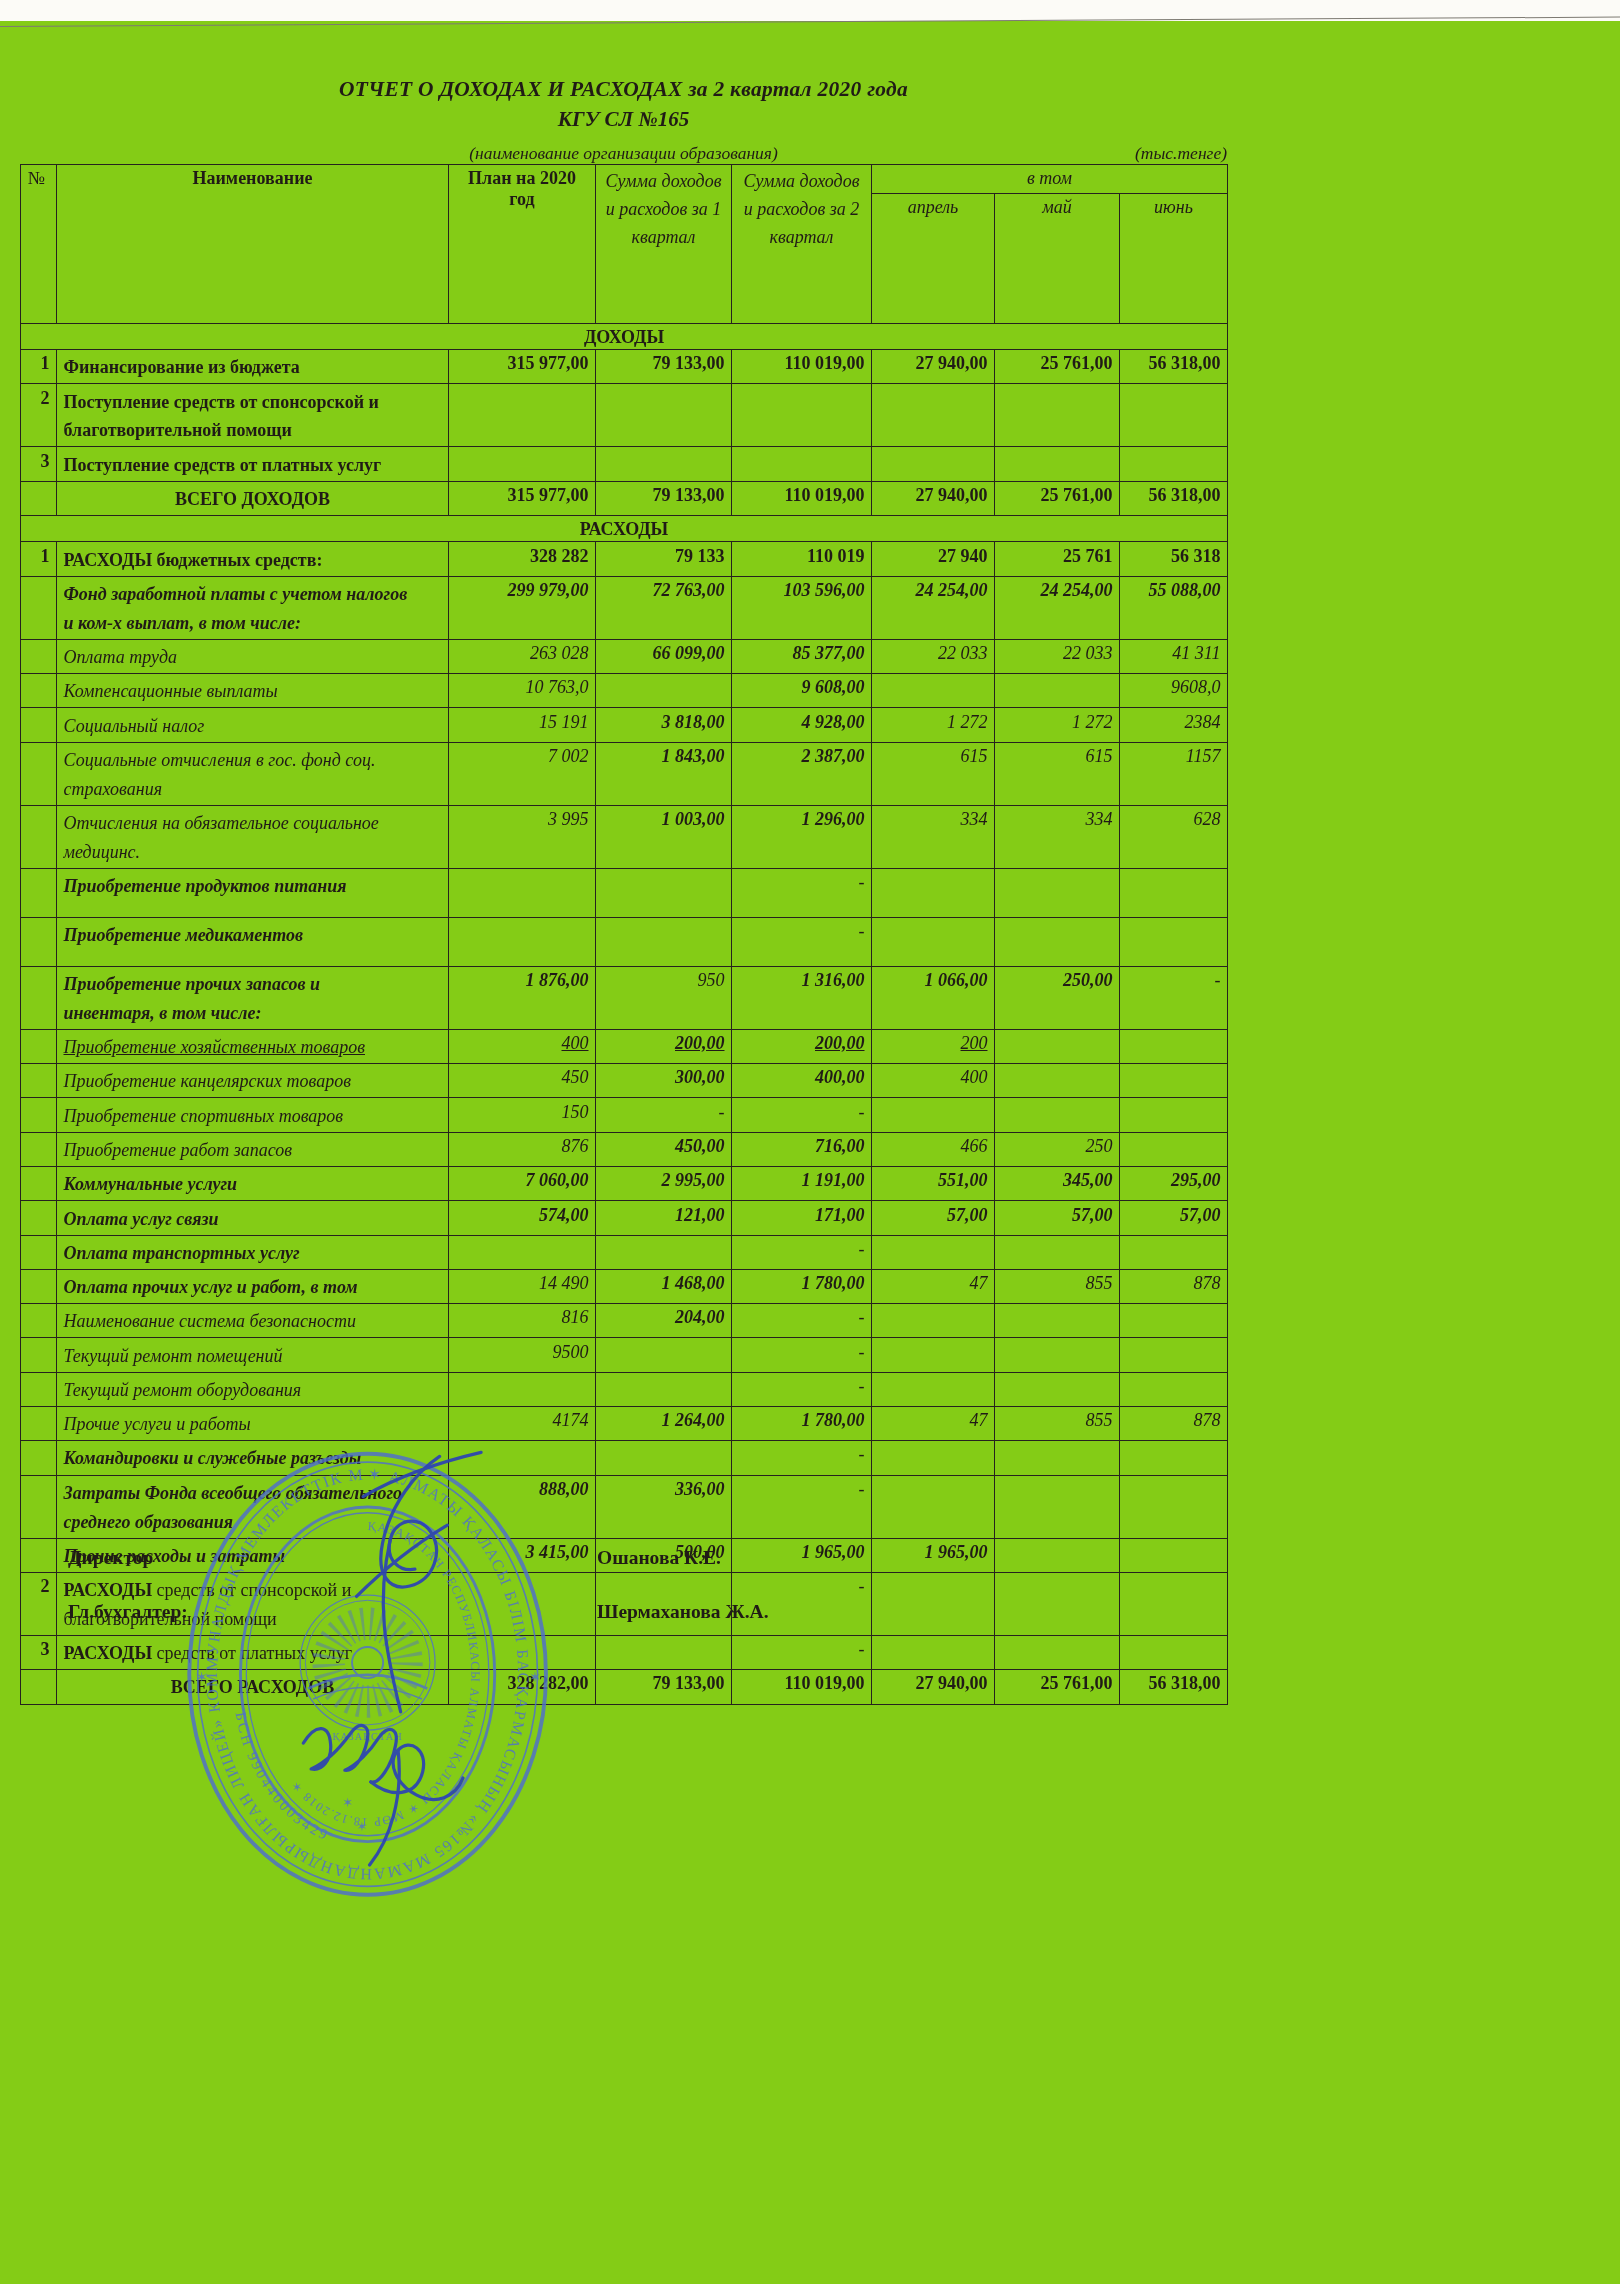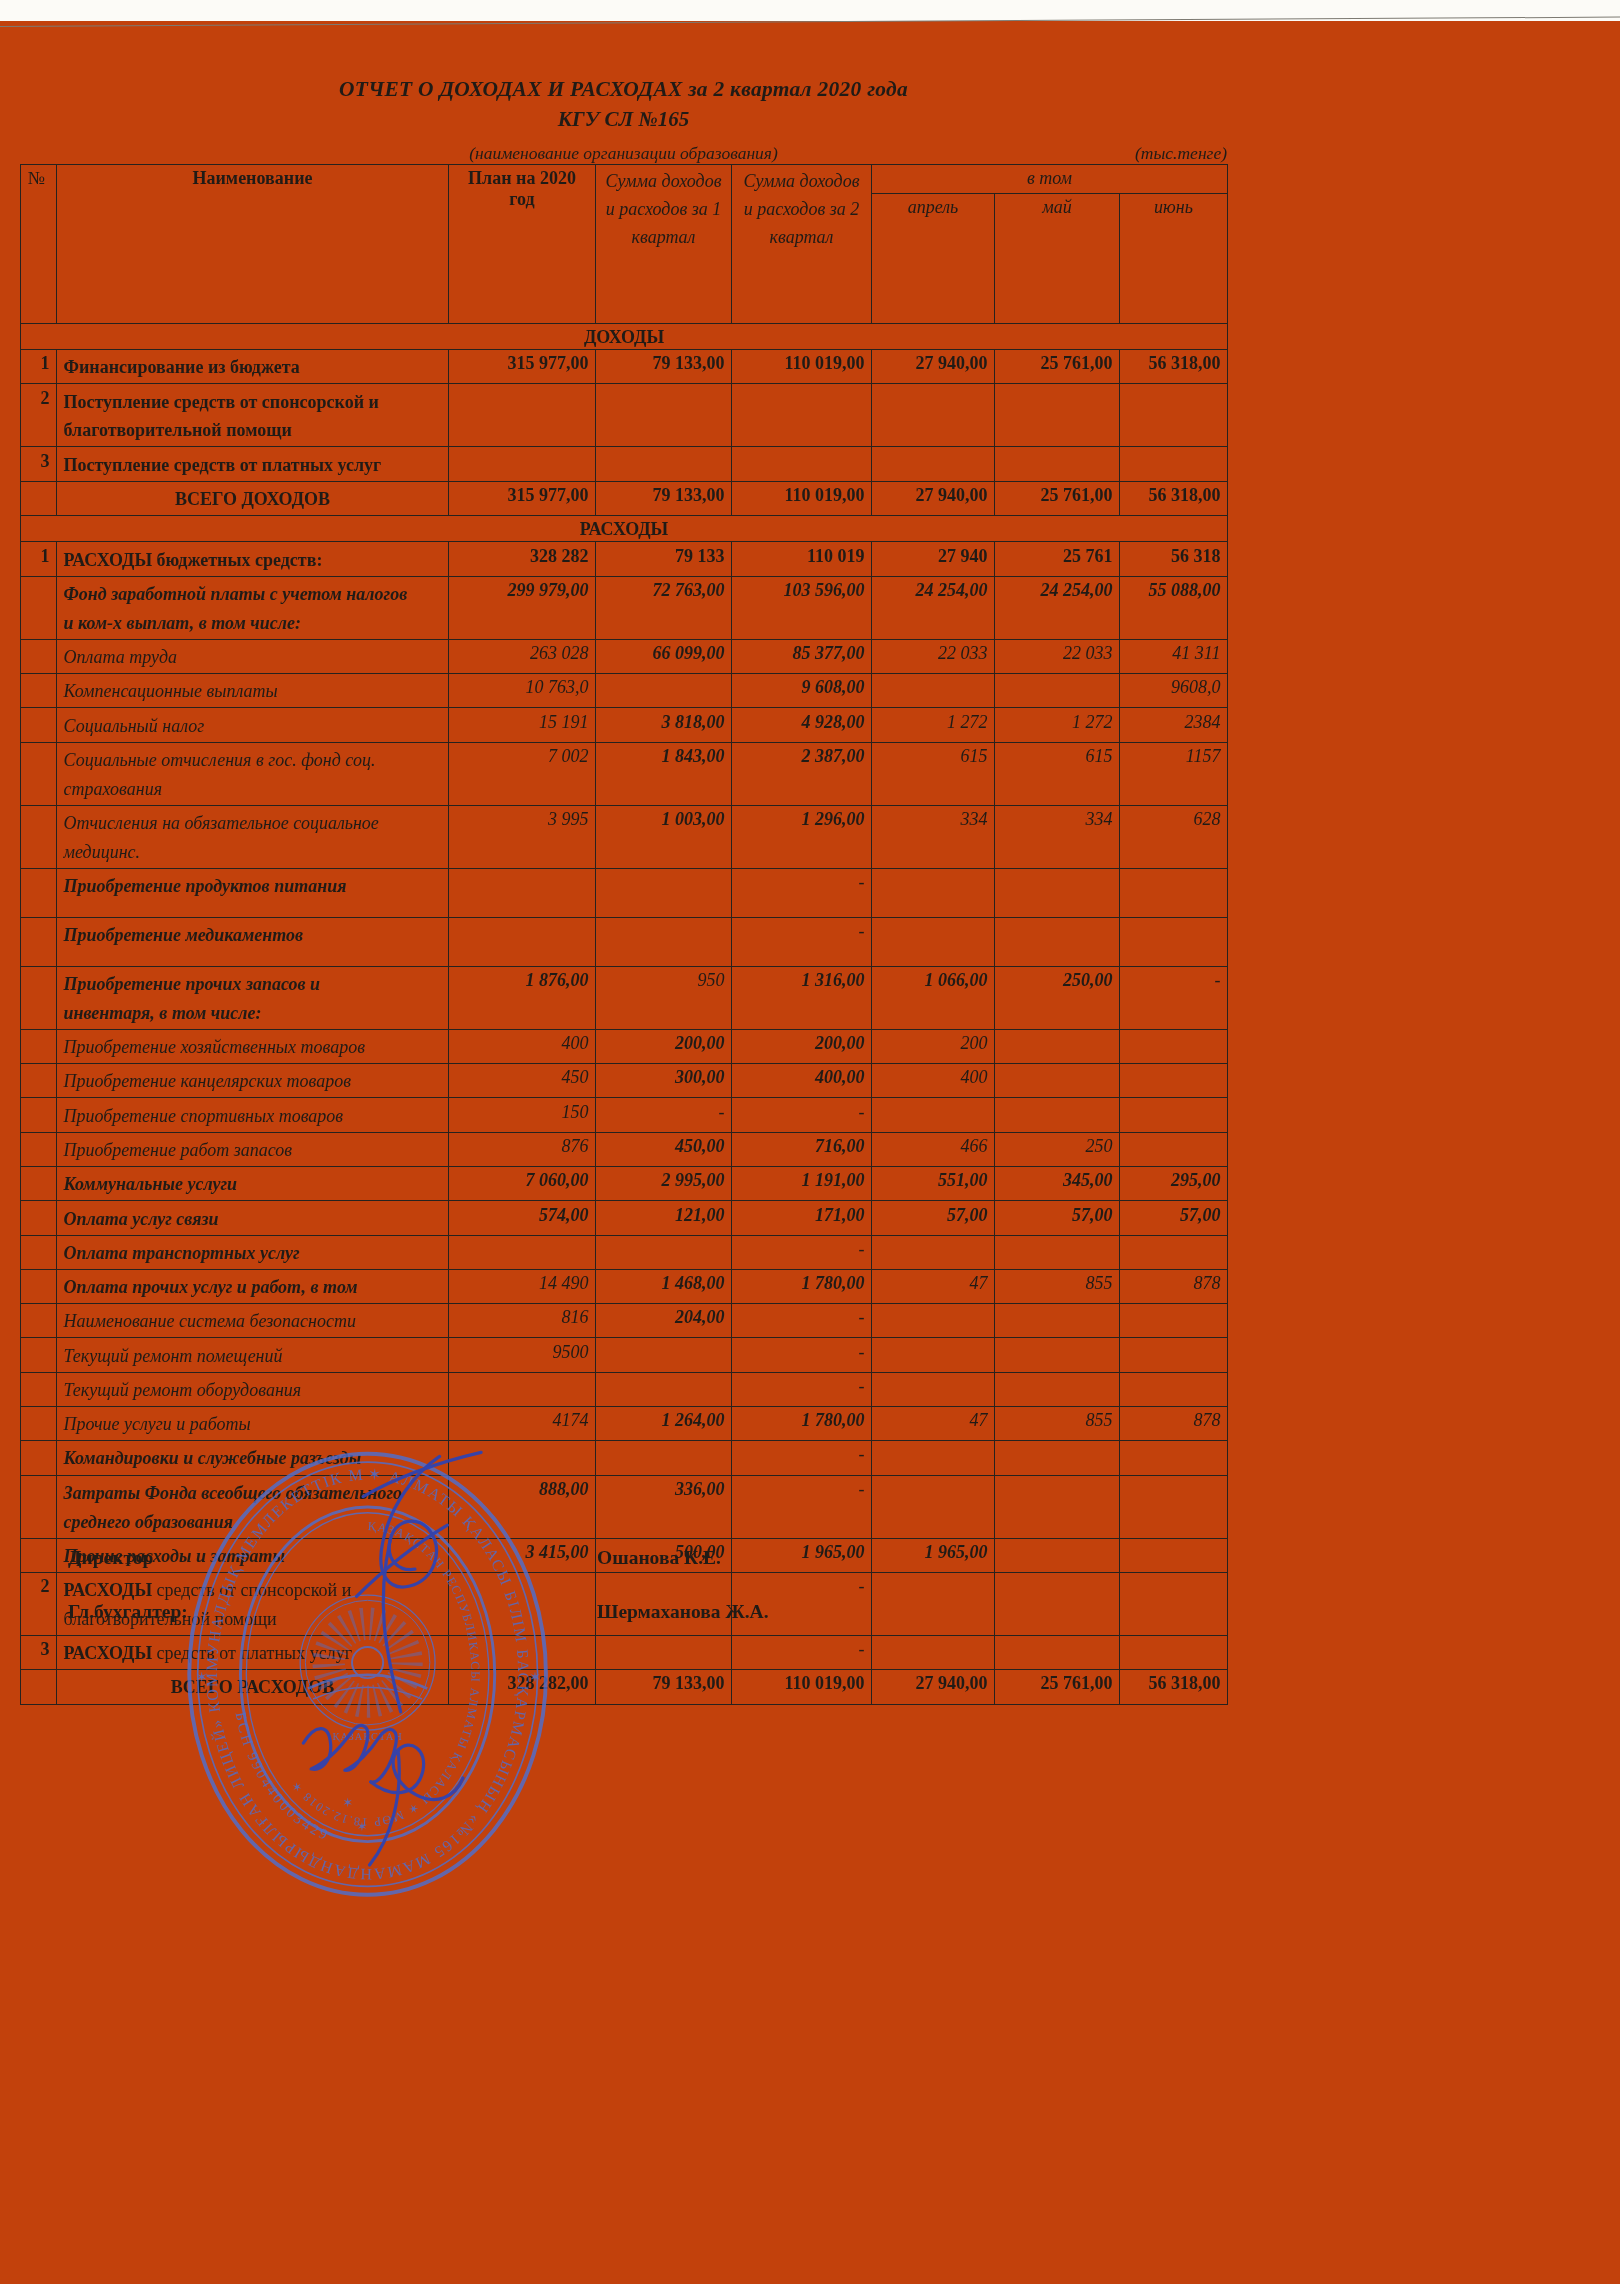--- a/index.html
+++ b/index.html
@@ -1,18 +1,18 @@
 <!DOCTYPE html>
 <html style="font-size:10.4px"><head>
 <meta charset="utf-8">
 <style>
   html,body{margin:0;padding:0;background:#e8e6e2;}
   .page{
     position:relative;width:1621px;height:2284px;margin:0 auto;
-    background:#c2410c;overflow:hidden;
+    background:#84cc16;overflow:hidden;
     font-family:"Liberation Serif","DejaVu Serif",serif;color:#201b16;
   }
   .scan-top-strip{position:absolute;top:0;left:0;width:100%;height:21px;background:#fcfbf7;}
   .scan-edge-line{position:absolute;top:26px;left:-15.6px;width:1662px;border-top:1.9px solid #7d7a72;
     transform:rotate(-0.33deg);transform-origin:left top;}
   .titles{position:absolute;left:20px;top:77px;width:1207px;text-align:center;}
   .doc-title{font-size:21.4px;font-weight:bold;font-style:italic;letter-spacing:0.3px;}
   .doc-subtitle{font-size:21px;font-weight:bold;font-style:italic;margin-top:5.2px;}
   .caption-row{position:relative;margin-top:10.4px;height:23.4px;font-style:italic;font-size:17.5px;}
   .caption-org{display:inline-block;}
@@ -238,21 +238,21 @@
           <td class="num"></td>
           <td class="name bi">Приобретение прочих запасов и
 инвентаря, в том числе:</td>
           <td class="val bi">1 876,00</td>
           <td class="val i">950</td>
           <td class="val bi">1 316,00</td>
           <td class="val bi">1 066,00</td>
           <td class="val bi">250,00</td>
           <td class="val i dash">-</td>
         </tr>
-        <tr style="height: 28.6px;">
+        <tr style="height: 28.6px; text-decoration: underline;">
           <td class="num"></td>
           <td class="name i">Приобретение хозяйственных товаров</td>
           <td class="val i">400</td>
           <td class="val bi">200,00</td>
           <td class="val bi">200,00</td>
           <td class="val i">200</td>
           <td class="val "></td>
           <td class="val "></td>
         </tr>
         <tr style="height: 32px;">

